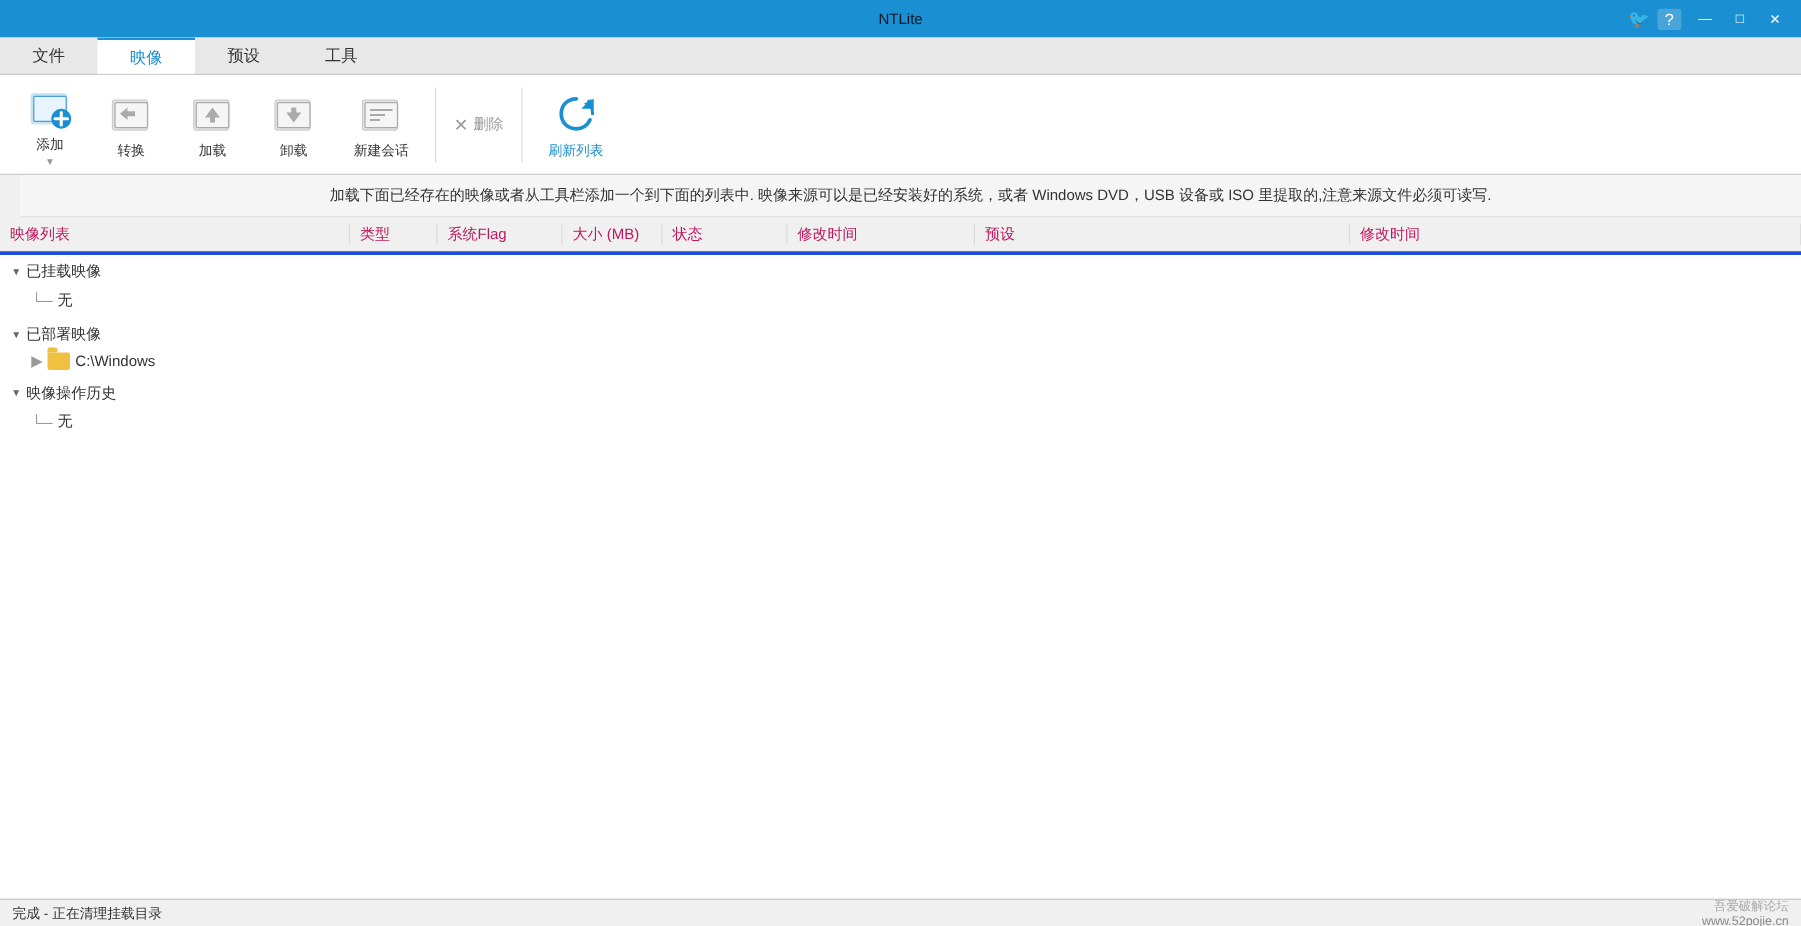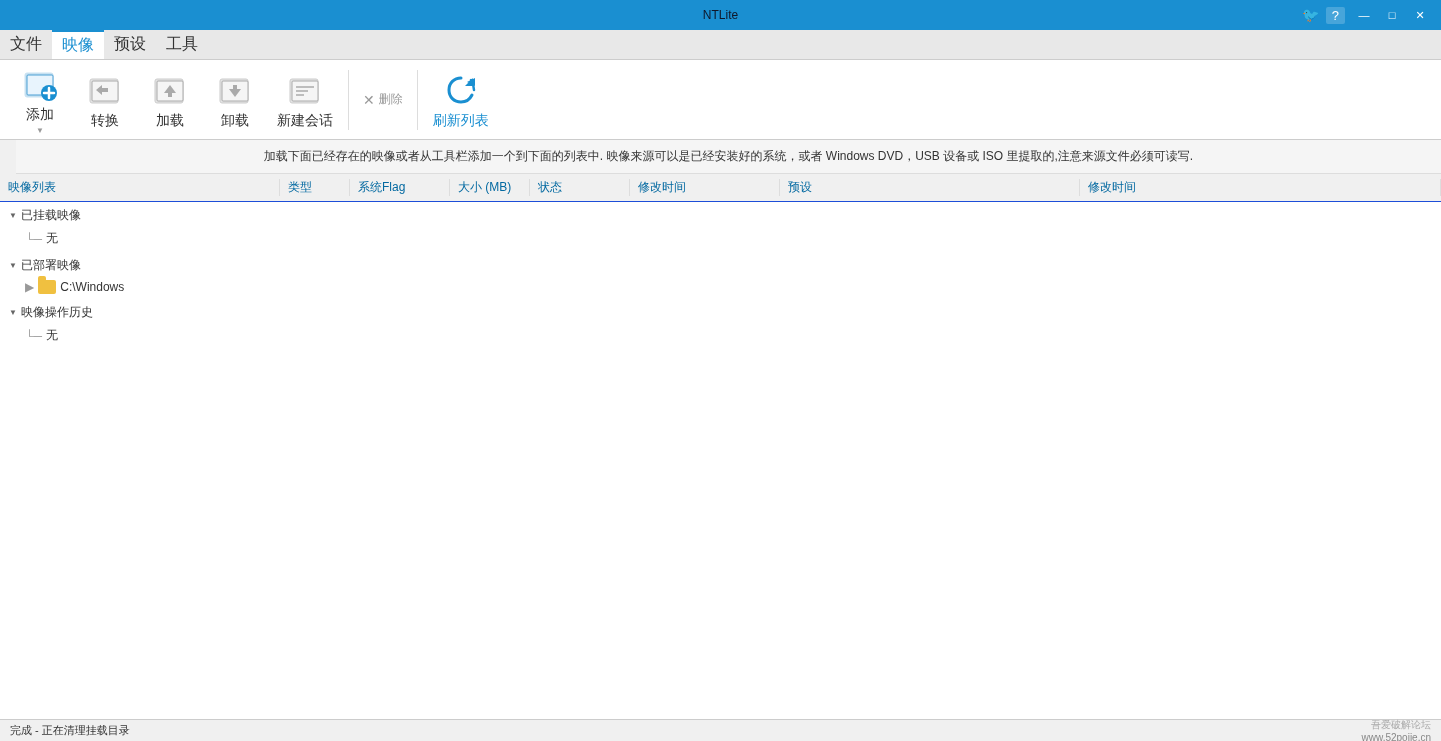--- a/index.html
+++ b/index.html
@@ -44,26 +44,26 @@
     
     .menu-bar {
       background: #e8e8e8;
       height: 30px;
       display: flex;
       align-items: center;
       flex-shrink: 0;
       border-bottom: 1px solid #ccc;
     }
     .menu-item {
-      padding: 0 10px;
+      padding: 0 26px;
       height: 100%;
       display: flex;
       align-items: center;
       cursor: pointer;
-      font-size: 16px;
+      font-size: 13px;
       color: #333;
     }
     .menu-item.active {
       background: white;
       border-top: 2px solid #1a8fd1;
       color: #1a8fd1;
     }
     .title-bar-right {
       display: flex;
       align-items: center;
@@ -100,21 +100,21 @@
       color: #1a8fd1;
     }
     .tool-icon {
       width: 40px;
       height: 40px;
       display: flex;
       align-items: center;
       justify-content: center;
     }
     .tool-label {
-      font-size: 14px;
+      font-size: 11px;
       text-align: center;
     }
     .toolbar-separator {
       width: 1px;
       height: 60px;
       background: #ddd;
       margin: 0 3px;
     }
     .delete-btn {
       display: flex;
@@ -178,24 +178,24 @@
     
     .table-area {
       flex: 1;
       display: flex;
       flex-direction: column;
       overflow: hidden;
     }
     .table-header {
       display: flex;
       background: #f0f0f0;
-      border-bottom: 1px solid #1d4ed8;
+      border-bottom: 3px solid #1d4ed8;
       padding: 5px 0;
       font-size: 12px;
-      color: #0369a1;
+      color: #be185d;
       flex-shrink: 0;
     }
     .col {
       padding: 0 8px;
       border-right: 1px solid #ddd;
     }
     .col-image-list { width: 280px; }
     .col-type { width: 70px; }
     .col-flag { width: 100px; }
     .col-size { width: 80px; }

